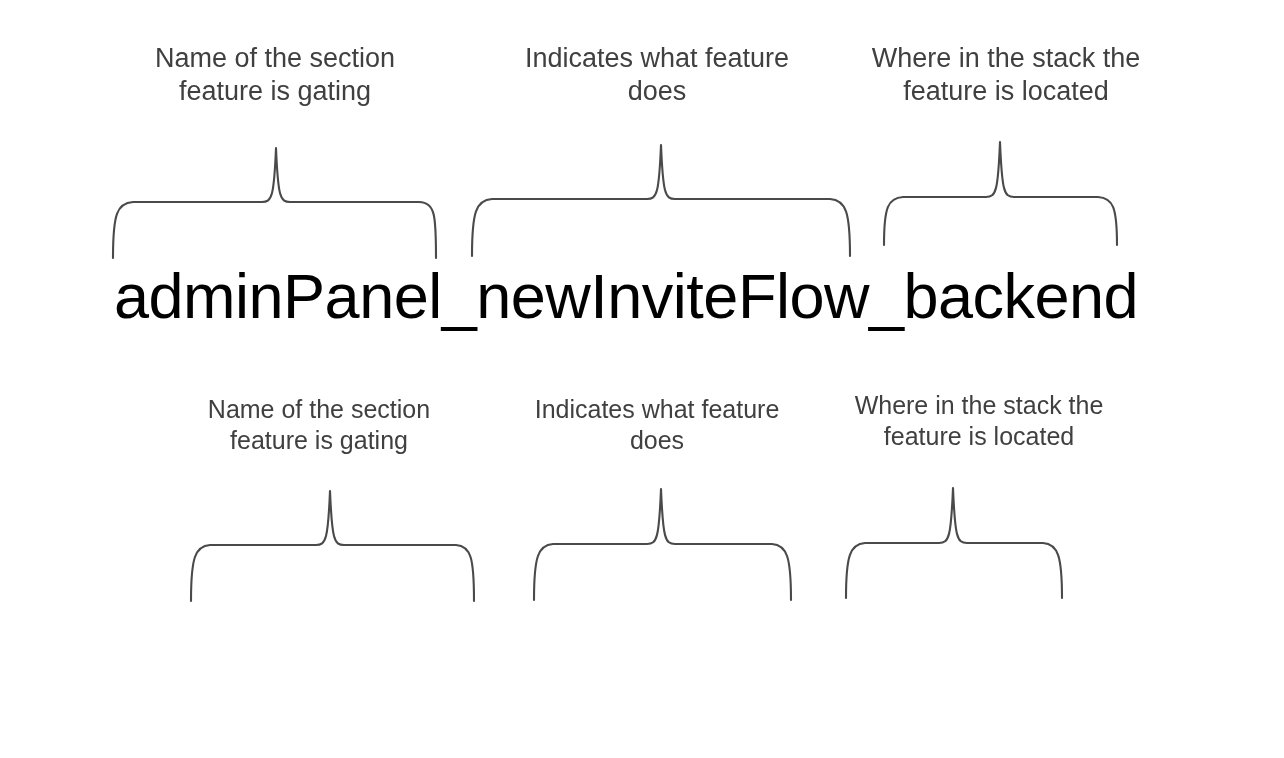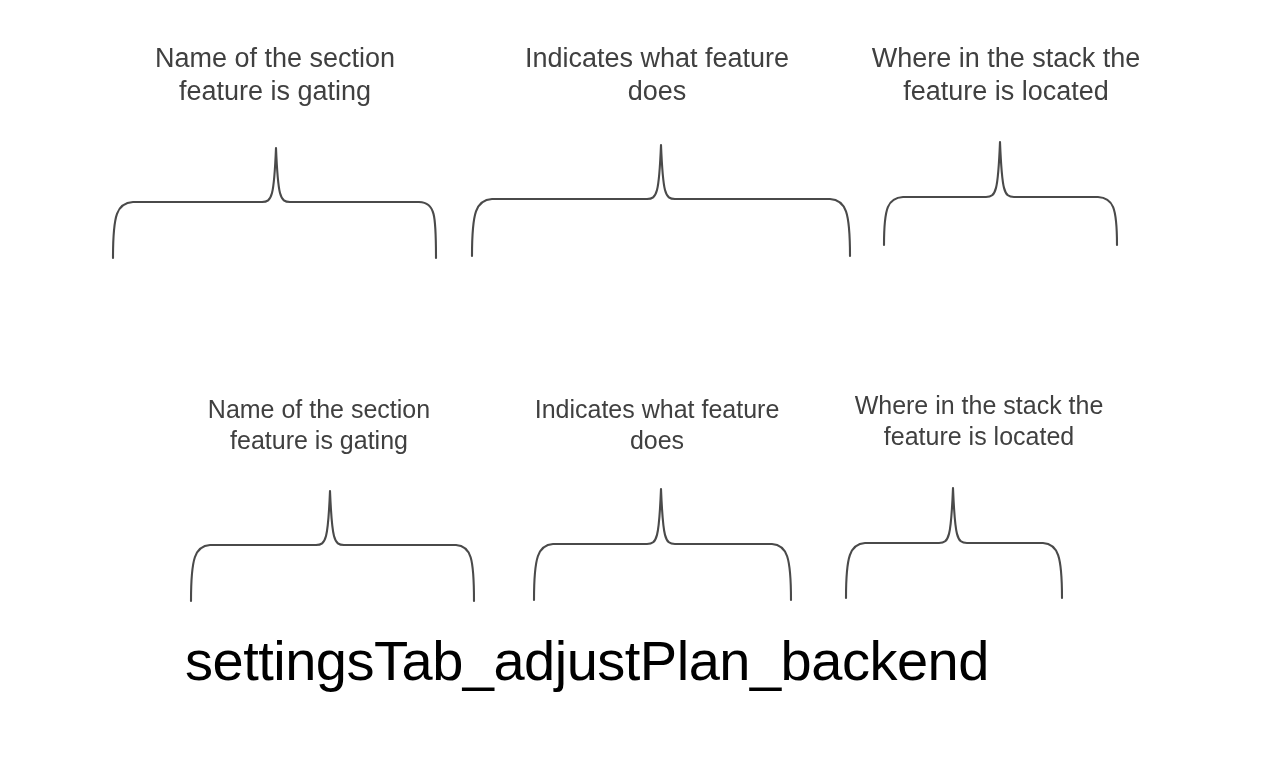--- a/index.html
+++ b/index.html
@@ -122,25 +122,25 @@
 
   <div class="caption" id="cap-r1-c1">Name of the section
 feature is gating</div>
 
   <div class="caption" id="cap-r1-c2">Indicates what feature
 does</div>
 
   <div class="caption" id="cap-r1-c3">Where in the stack the
 feature is located</div>
 
+  <div class="token" id="token-row1">adminPanel_newInviteFlow_backend</div>
 
   <div class="caption" id="cap-r2-c1">Name of the section
 feature is gating</div>
 
   <div class="caption" id="cap-r2-c2">Indicates what feature
 does</div>
 
   <div class="caption" id="cap-r2-c3">Where in the stack the
 feature is located</div>
 
-  <div class="token" id="token-row2">settingsTab_adjustPlan_backend</div>
 
 </div>
 
 </body></html>

